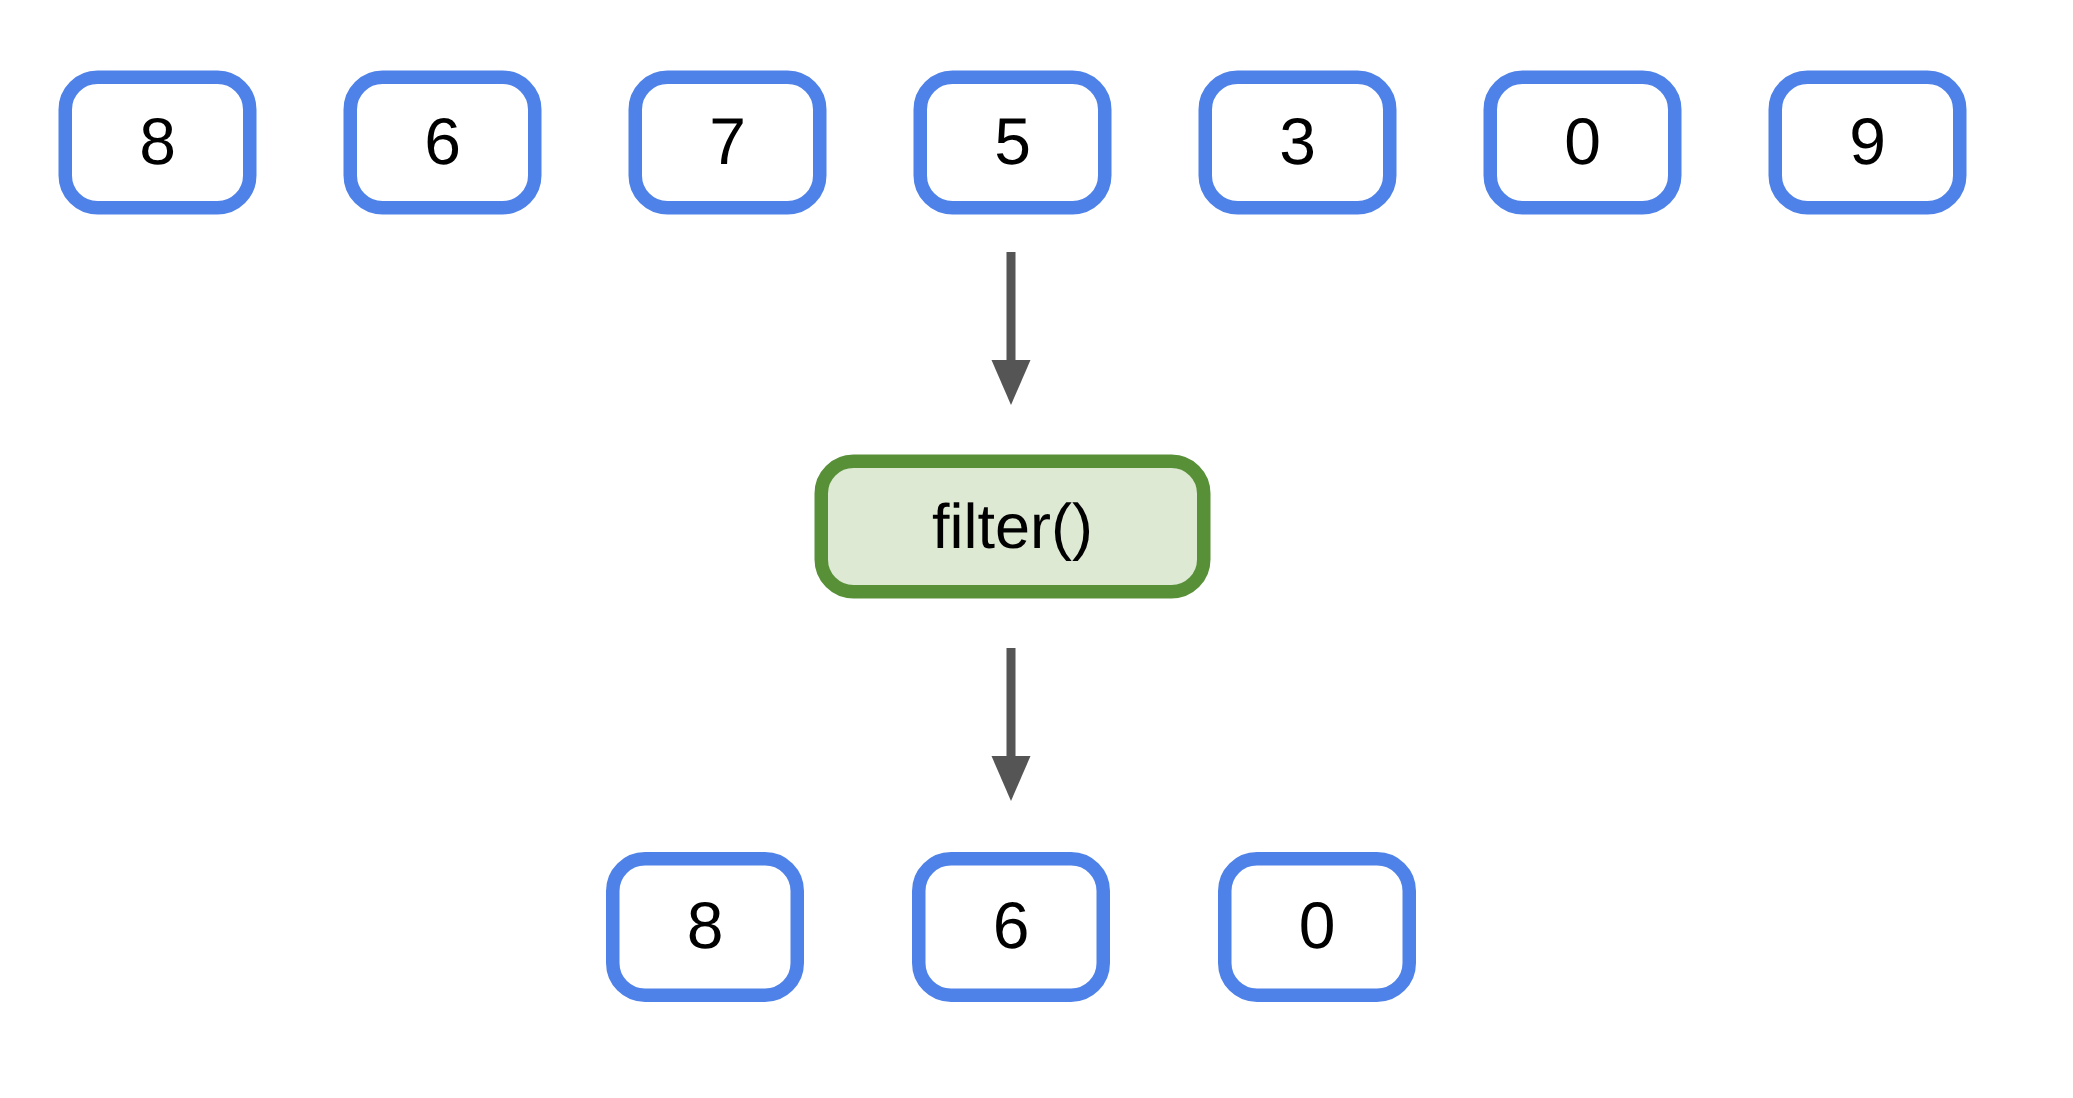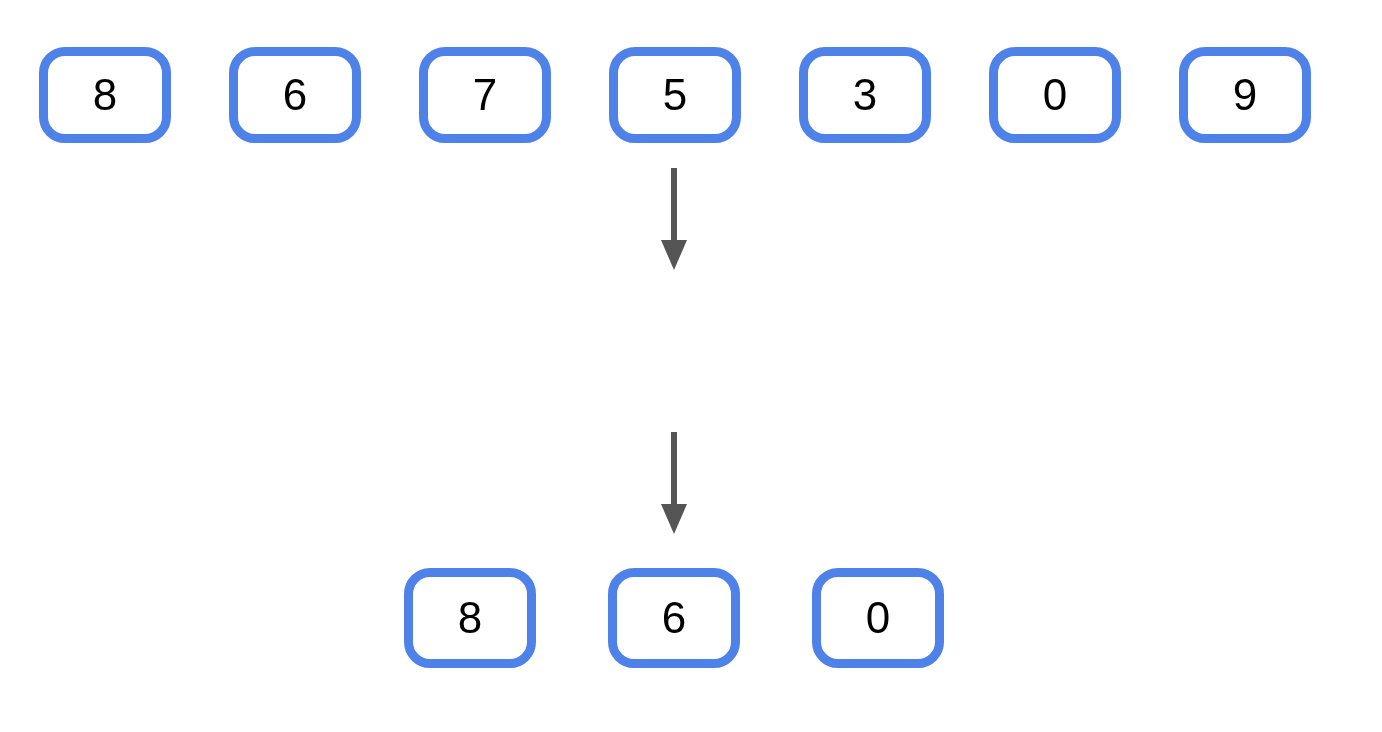--- a/index.html
+++ b/index.html
@@ -67,20 +67,23 @@
     <div class="num-box">
       <span>9</span>
     </div>
   </div>
 
   <svg class="arrow arrow-1" width="30" height="102" viewBox="0 0 30 102" aria-hidden="true">
     <line x1="15" y1="0" x2="15" y2="74" stroke="currentColor" stroke-width="6"></line>
     <polygon points="2,72 28,72 15,102" fill="currentColor"></polygon>
   </svg>
 
+  <div class="op-box">
+    <span>filter()</span>
+  </div>
 
   <svg class="arrow arrow-2" width="30" height="102" viewBox="0 0 30 102" aria-hidden="true">
     <line x1="15" y1="0" x2="15" y2="74" stroke="currentColor" stroke-width="6"></line>
     <polygon points="2,72 28,72 15,102" fill="currentColor"></polygon>
   </svg>
 
   <div class="row bottom-row">
     <div class="num-box">
       <span>8</span>
     </div>

